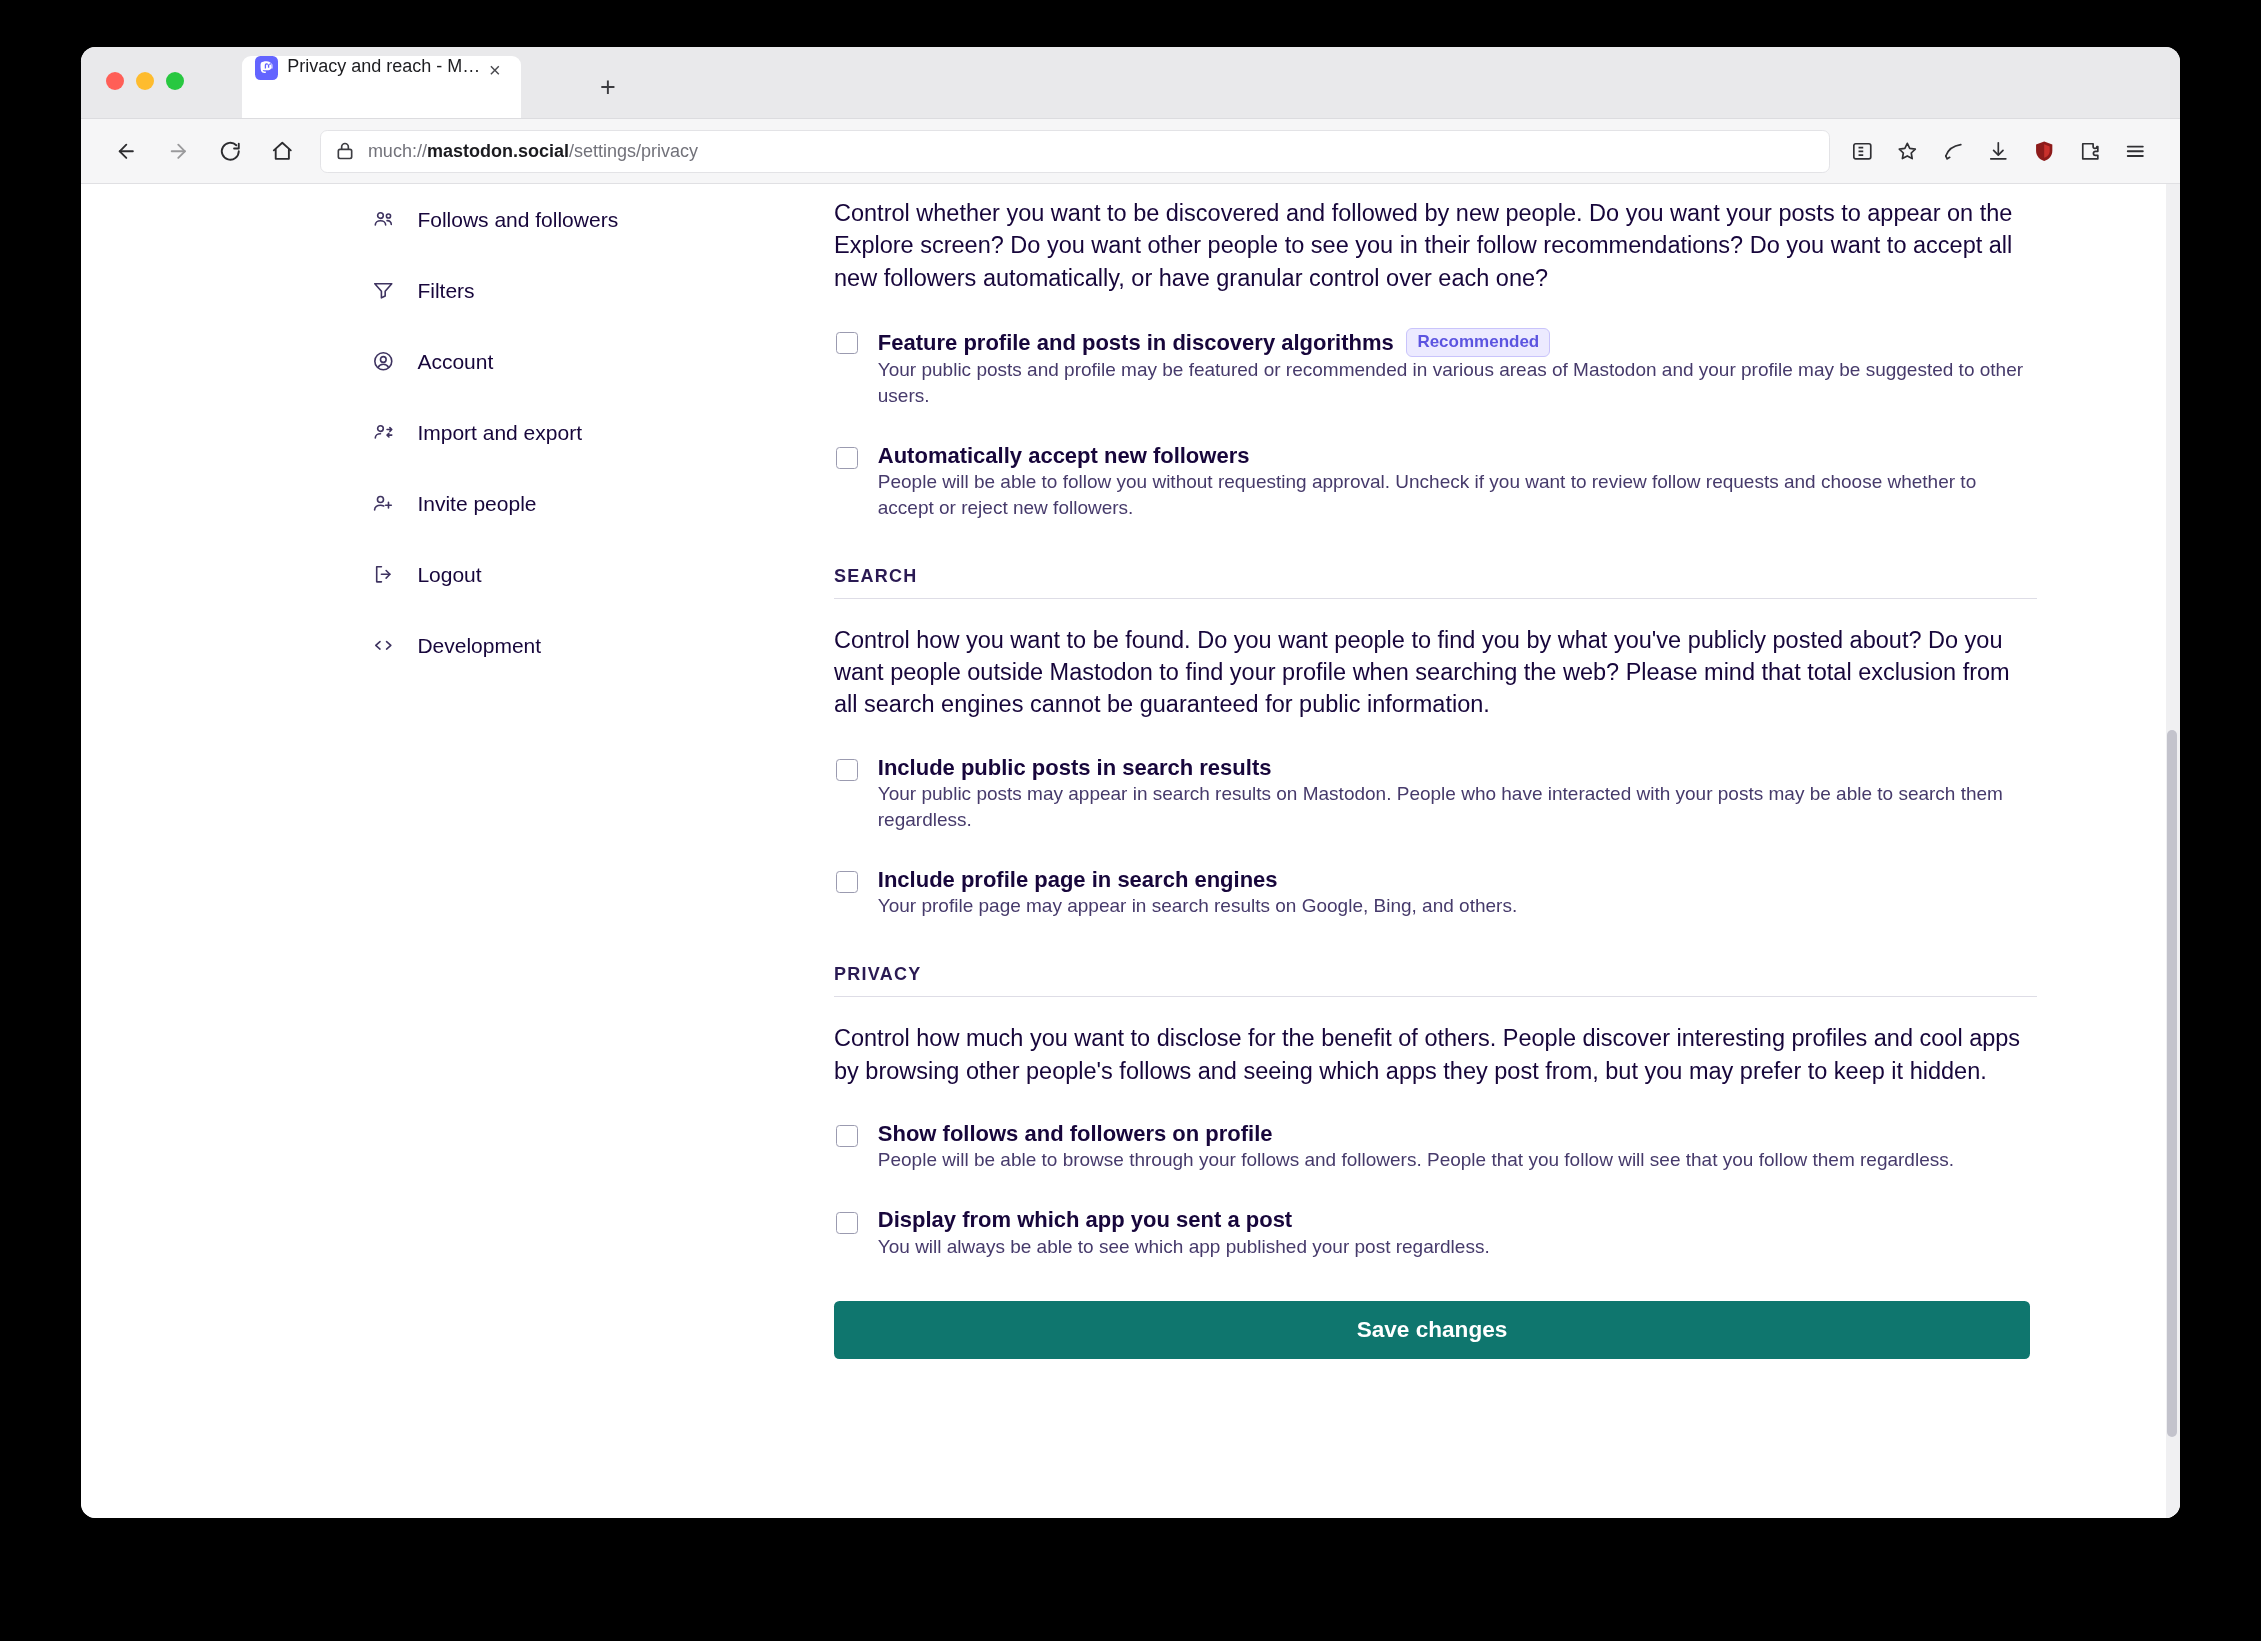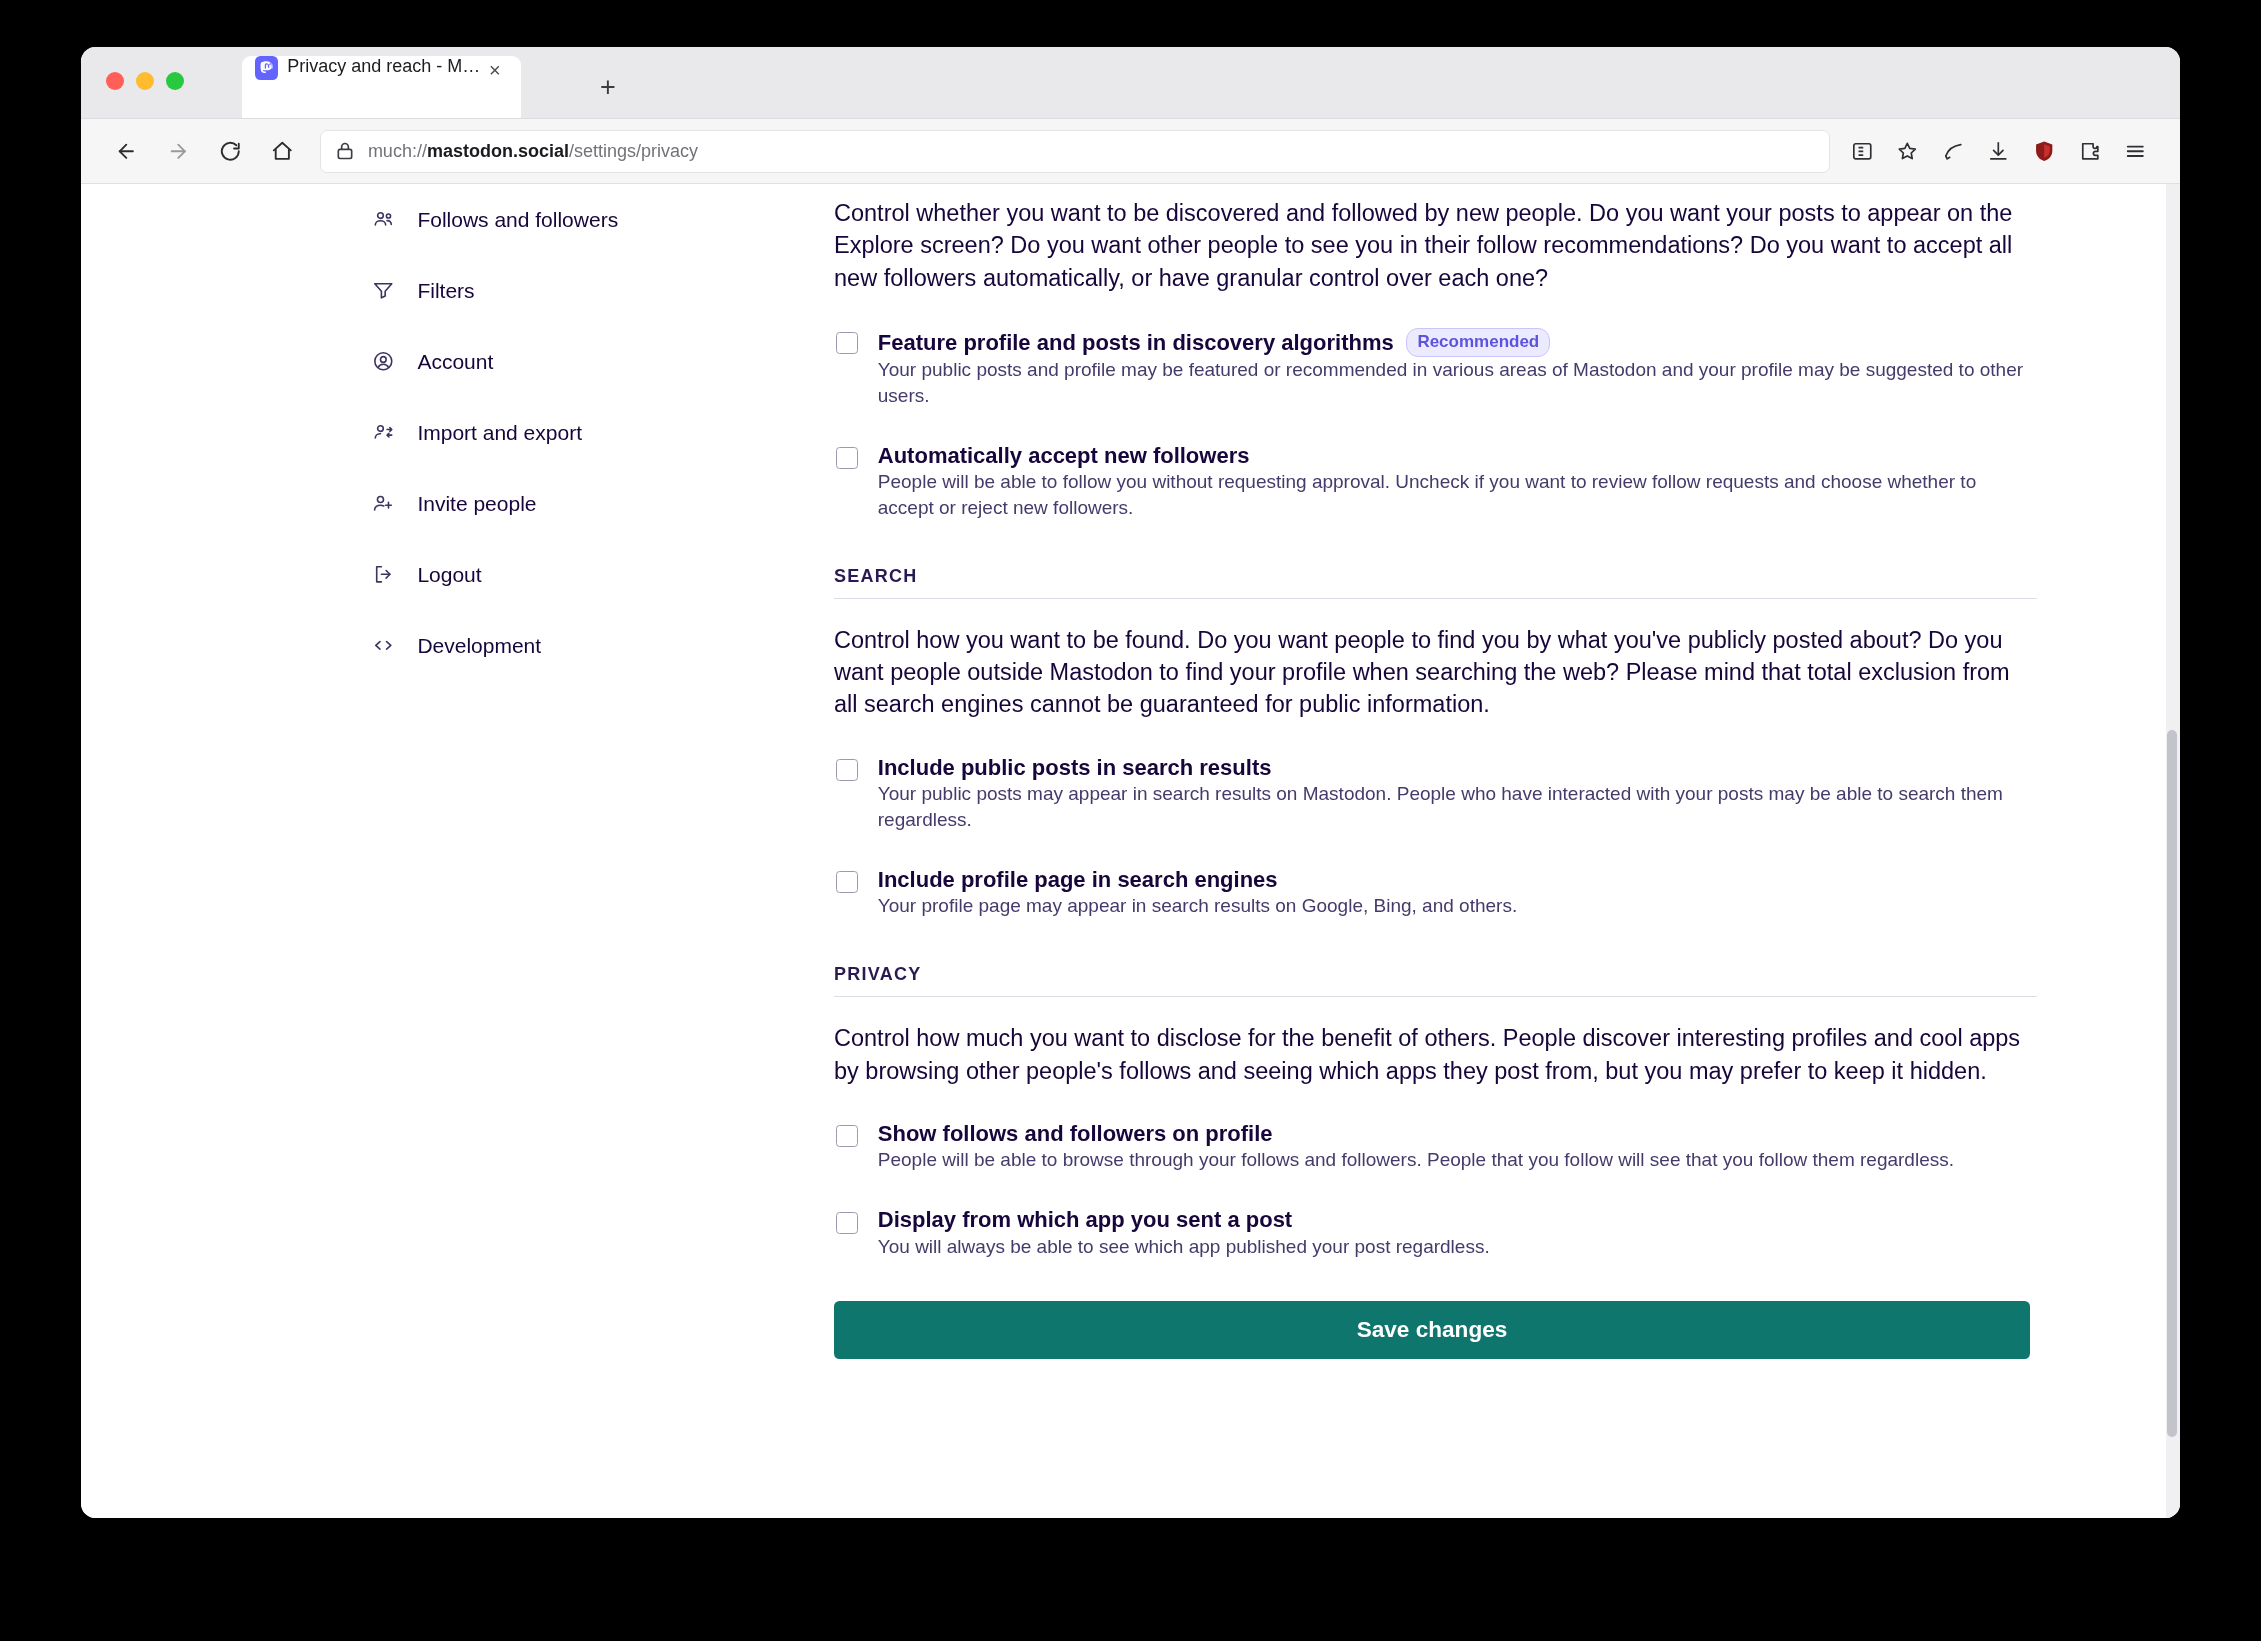--- a/index.html
+++ b/index.html
@@ -230,21 +230,21 @@
     align-items: flex-end;
     gap: 12.7px;
     line-height: 1.2;
   }
   .badge {
     font-size: 17px;
     font-weight: 700;
     color: #5c54e0;
     background: #eceaff;
     border: 0.9px solid #c9c4fb;
-    border-radius: 12px;
+    border-radius: 6px;
     padding: 4.5px 10px 5.4px;
     line-height: 1;
     white-space: nowrap;
   }
   .check-hint {
     font-size: 19px;
     line-height: 1.36;
     color: #463a6b;
     margin-top: 10px;
     max-width: 1167px;

